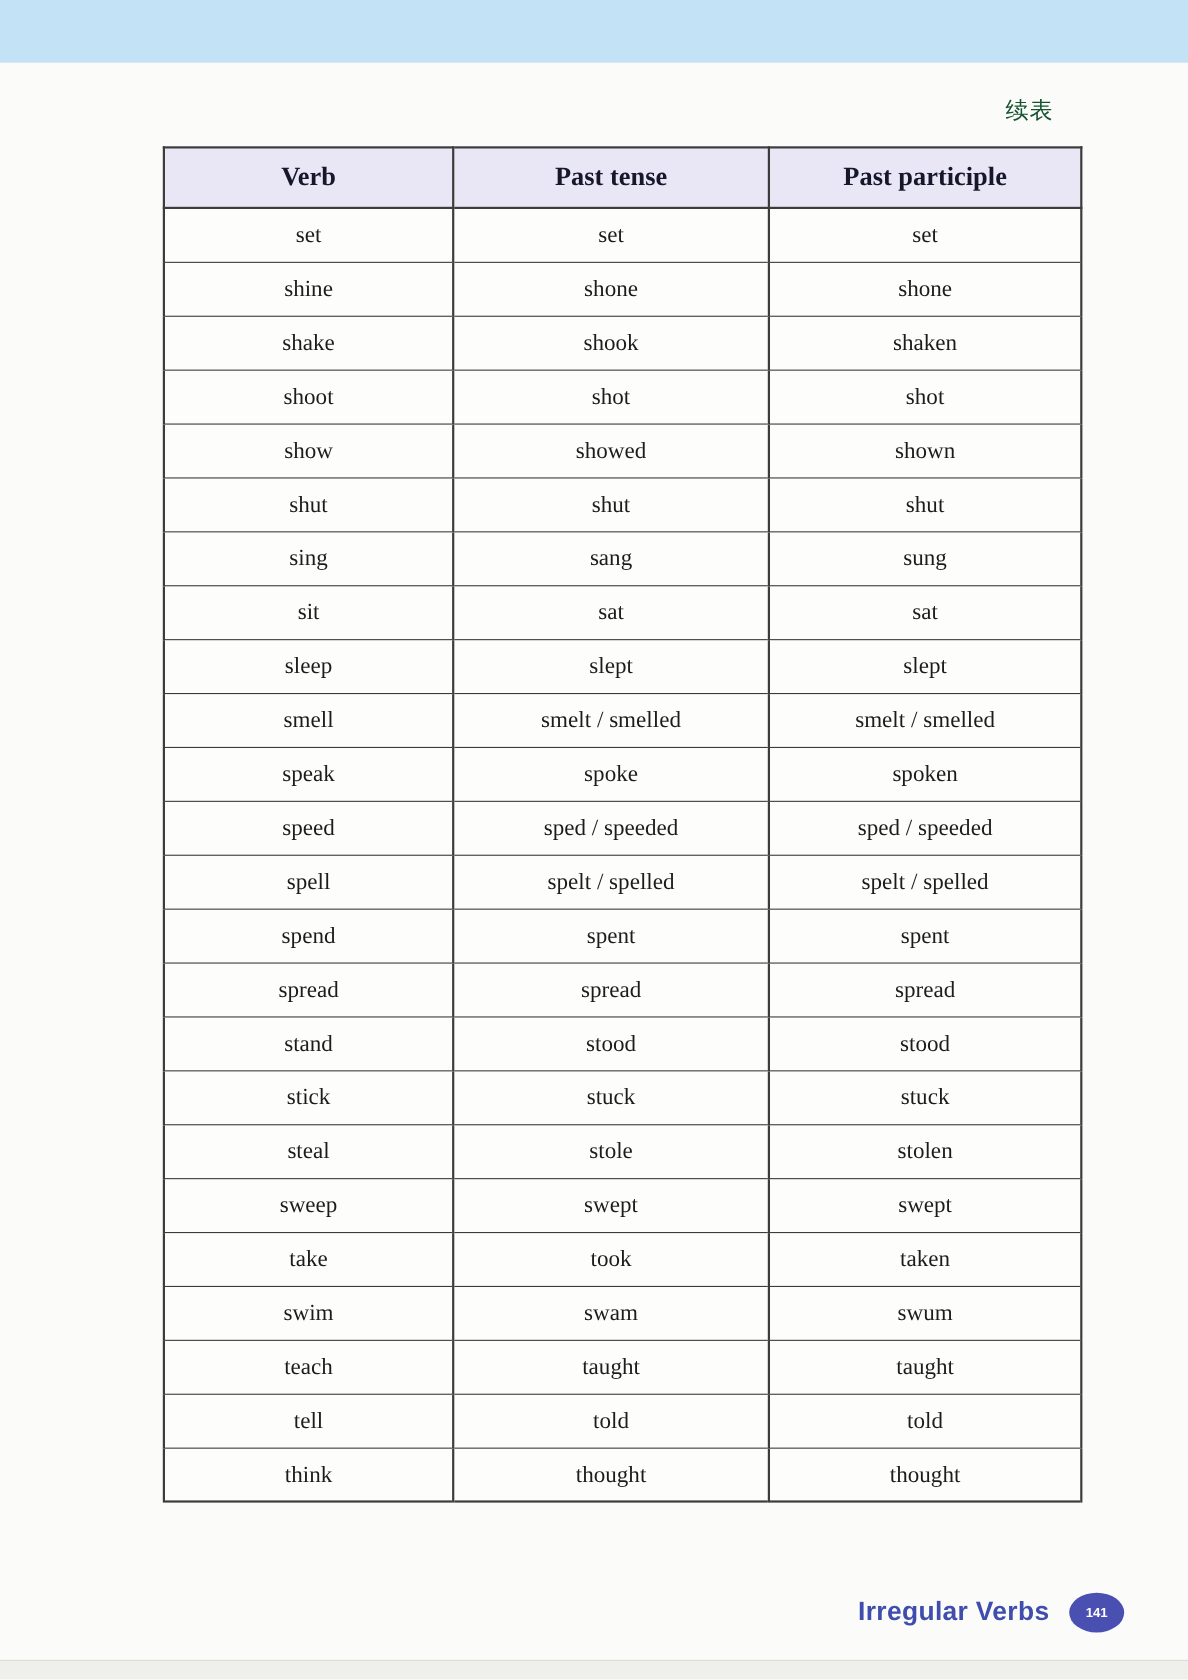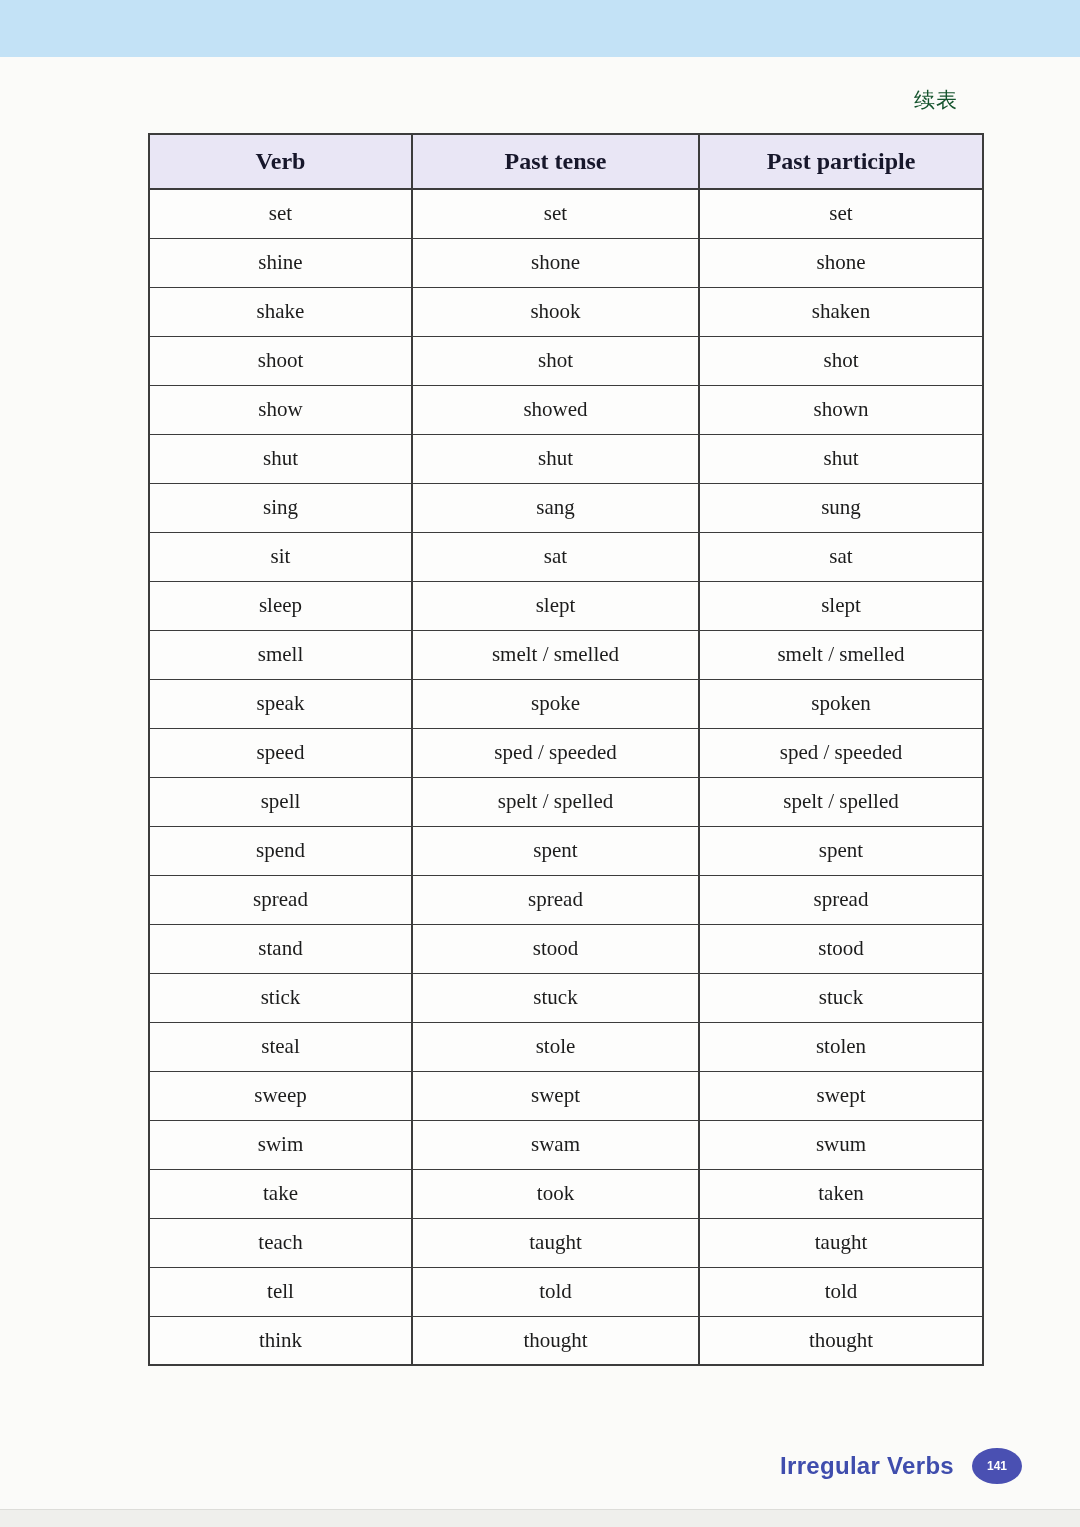--- a/index.html
+++ b/index.html
@@ -217,28 +217,28 @@
           <td>steal</td>
           <td>stole</td>
           <td>stolen</td>
         </tr>
         <tr>
           <td>sweep</td>
           <td>swept</td>
           <td>swept</td>
         </tr>
         <tr>
+          <td>take</td>
+          <td>took</td>
+          <td>taken</td>
+        </tr>
+        <tr>
           <td>swim</td>
           <td>swam</td>
           <td>swum</td>
-        </tr>
-        <tr>
-          <td>take</td>
-          <td>took</td>
-          <td>taken</td>
         </tr>
         <tr>
           <td>teach</td>
           <td>taught</td>
           <td>taught</td>
         </tr>
         <tr>
           <td>tell</td>
           <td>told</td>
           <td>told</td>

